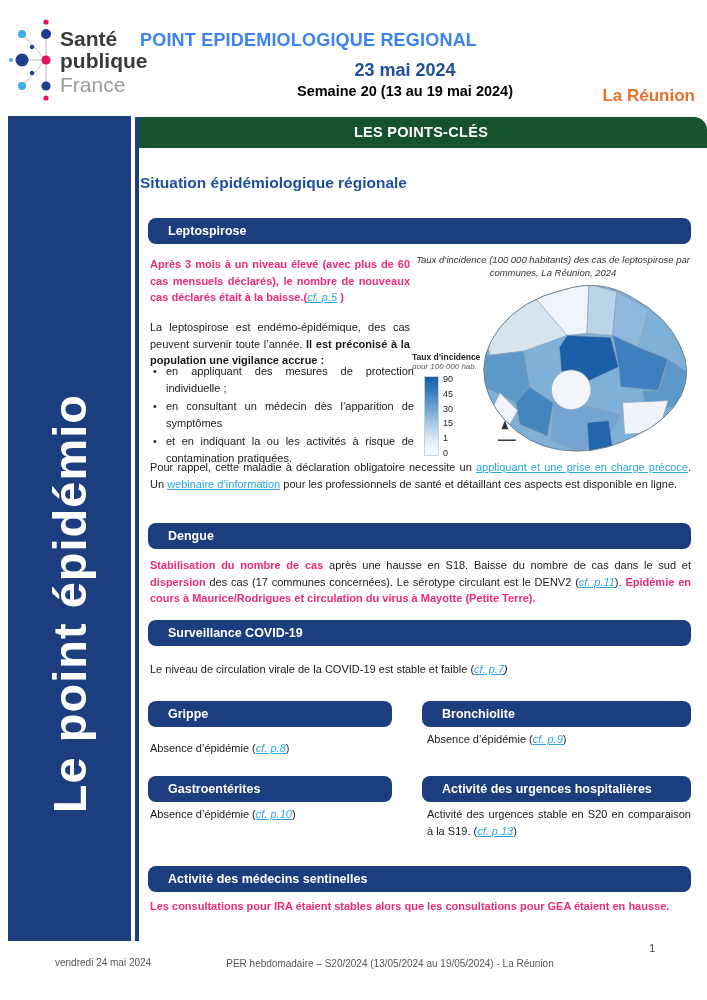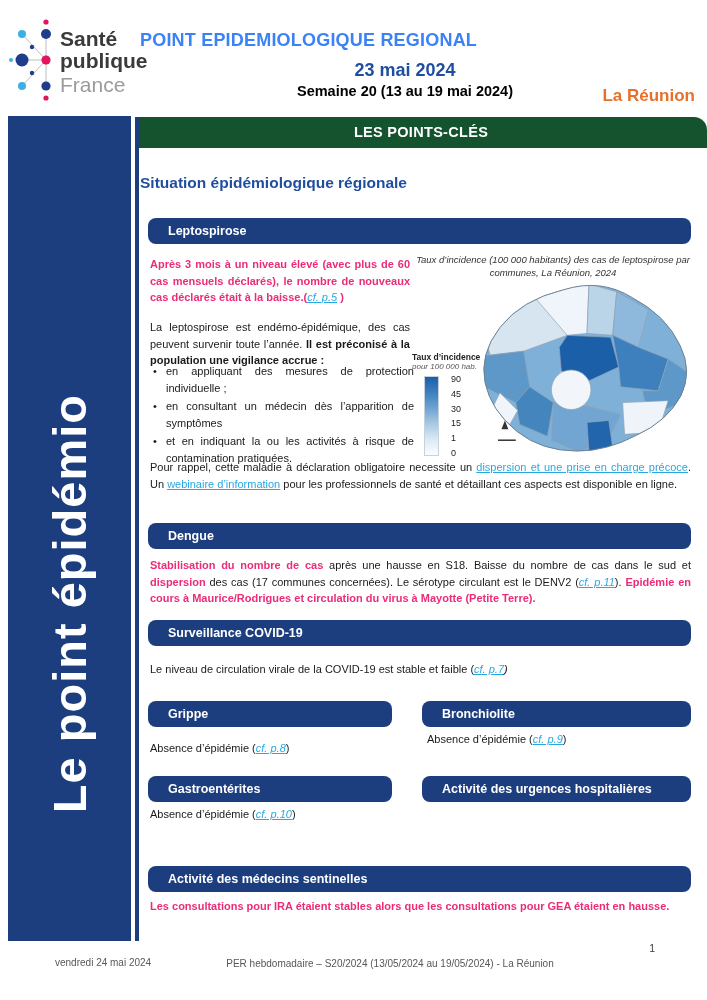--- a/index.html
+++ b/index.html
@@ -40,21 +40,21 @@
 
   ul.blist { list-style:none; }
   ul.blist li { position:relative; padding-left:16px; margin-bottom:2px; text-align:justify; }
   ul.blist li::before { content:"•"; position:absolute; left:3px; top:0; }
 
   
   .map-title { left:402px; top:254px; width:302px; text-align:center; font-size:9.5px; font-style:italic; color:#333; line-height:1.35; }
   .legend { left:412px; top:352px; width:90px; }
   .legend .lt { font-size:8.5px; font-weight:bold; color:#222; }
   .legend .ls { font-size:8px; font-style:italic; color:#555; margin-bottom:5px; }
-  .legend .row { display:flex; gap:12px; padding-left:12px; }
+  .legend .row { display:flex; gap:4px; padding-left:12px; }
   .legend .grad { width:15px; height:80px; border:0.5px solid #c5d2de; }
   .legend .labs { display:flex; flex-direction:column; justify-content:space-between; height:84px; margin-top:-2px; font-size:9px; color:#222; }
 
   
   .foot { font-size:10px; color:#575756; }
 </style>
 </head>
 <body>
 
 <div class="page">
@@ -155,21 +155,21 @@
       <circle cx="100" cy="115" r="20" fill="#F2F6FB"></circle>
     </g>
     <path d="M92,14 Q130,2 162,22 Q196,40 210,70 Q223,96 211,121 Q197,147 166,161 Q136,177 106,177 Q70,177 45,157 Q19,136 13,108 Q7,79 28,52 Q50,24 92,14 Z" fill="none" stroke="#6b7f91" stroke-width="1"></path>
     <g>
       <path d="M33,146 l3.5,9 h-7 z" fill="#333"></path>
       <line x1="26" y1="166" x2="44" y2="166" stroke="#333" stroke-width="1.5"></line>
     </g>
   </svg>
 
   <div class="abs txt justify" style="left:150px; top:459px; width:541px;">
-    <span>Pour rappel, cette maladie à déclaration obligatoire necessite un </span><span class="lnk-plain">dispersion et une prise en charge précoce</span><span>. Un </span><span class="lnk-plain">webinaire d’information</span><span> pour les professionnels de santé et détaillant ces aspects est disponible en ligne.</span>
+    <span>Pour rappel, cette maladie à déclaration obligatoire necessite un </span><span class="lnk-plain">appliquant et une prise en charge précoce</span><span>. Un </span><span class="lnk-plain">webinaire d’information</span><span> pour les professionnels de santé et détaillant ces aspects est disponible en ligne.</span>
   </div>
 
   <div class="abs bar" style="left:148px; top:523px; width:543px;">Dengue</div>
 
   <div class="abs txt justify" style="left:150px; top:557px; width:541px;">
     <span class="pink">Stabilisation du nombre de cas</span><span> après une hausse en S18. Baisse du nombre de cas dans le sud et </span><span class="pink">dispersion</span><span> des cas (17 communes concernées). Le sérotype circulant est le DENV2 (</span><span class="lnk">cf. p.11</span><span>). </span><span class="pink">Epidémie en cours à Maurice/Rodrigues et circulation du virus à Mayotte (Petite Terre).</span>
   </div>
 
   <div class="abs bar" style="left:148px; top:620px; width:543px;">Surveillance COVID-19</div>
 
@@ -185,20 +185,23 @@
   </div>
   <div class="abs txt" style="left:427px; top:731px; width:264px;">
     <span>Absence d’épidémie (</span><span class="lnk">cf. p.9</span><span>)</span>
   </div>
 
   <div class="abs bar" style="left:148px; top:776px; width:244px;">Gastroentérites</div>
   <div class="abs bar" style="left:422px; top:776px; width:269px;">Activité des urgences hospitalières</div>
 
   <div class="abs txt" style="left:150px; top:806px; width:244px;">
     <span>Absence d’épidémie (</span><span class="lnk">cf. p.10</span><span>)</span>
+  </div>
+  <div class="abs txt justify" style="left:427px; top:806px; width:264px;">
+    <span>Activité des urgences stable en S20 en comparaison à la S19. (</span><span class="lnk">cf. p.13</span><span>)</span>
   </div>
 
   <div class="abs bar" style="left:148px; top:866px; width:543px;">Activité des médecins sentinelles</div>
   <div class="abs txt pink" style="left:150px; top:898px; width:541px;">Les consultations pour IRA étaient stables alors que les consultations pour GEA étaient en hausse.</div>
 
   <div class="abs foot" style="left:55px; top:957px;">vendredi 24 mai 2024</div>
   <div class="abs foot" style="left:140px; top:958px; width:500px; text-align:center;">PER hebdomadaire – S20/2024 (13/05/2024 au 19/05/2024)  - La Réunion</div>
   <div class="abs foot" style="right:52px; top:942px; color:#3a3a3a; font-size:10.5px;">1</div>
 
 </div>

